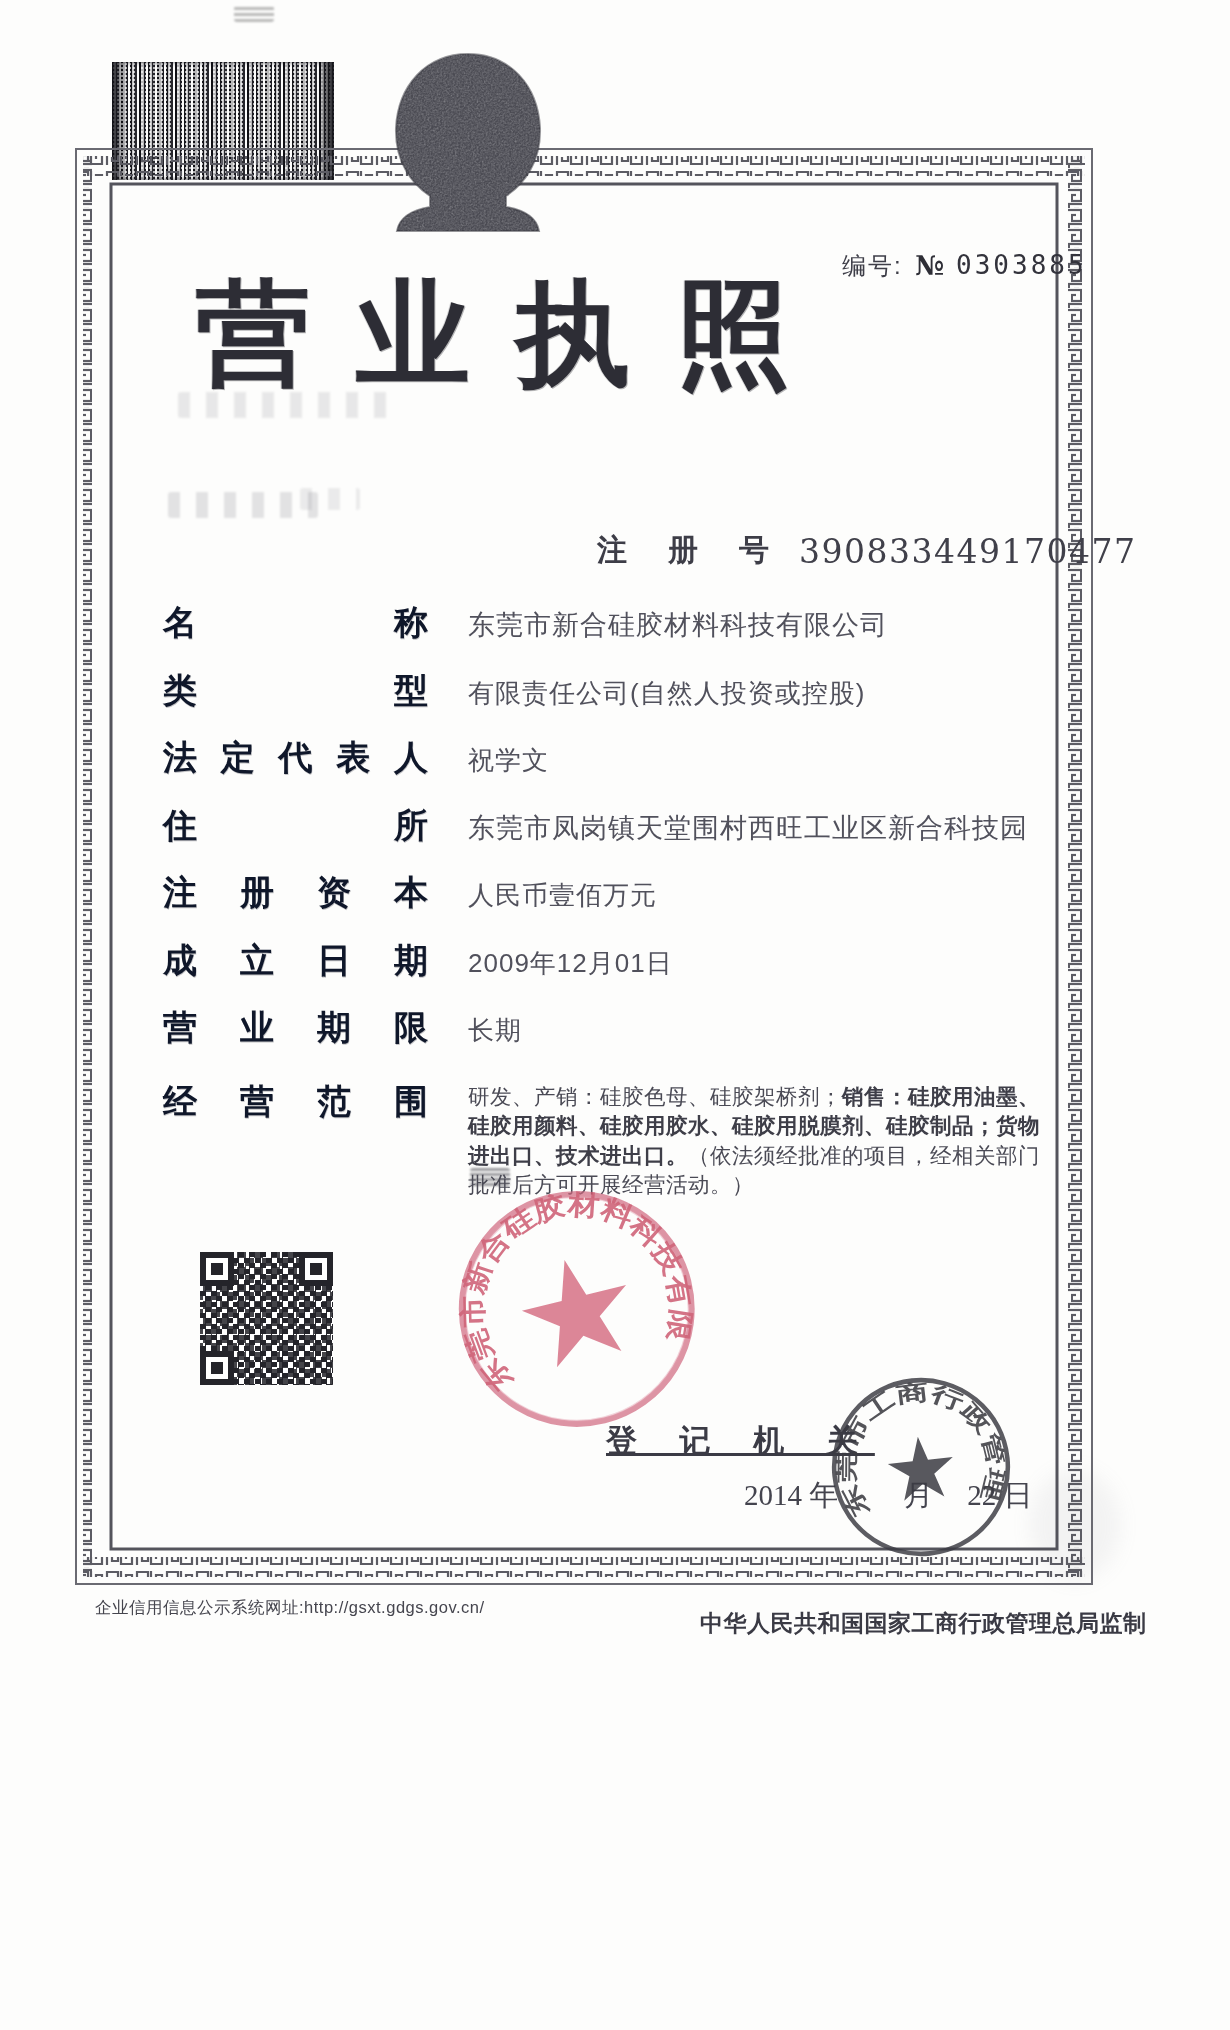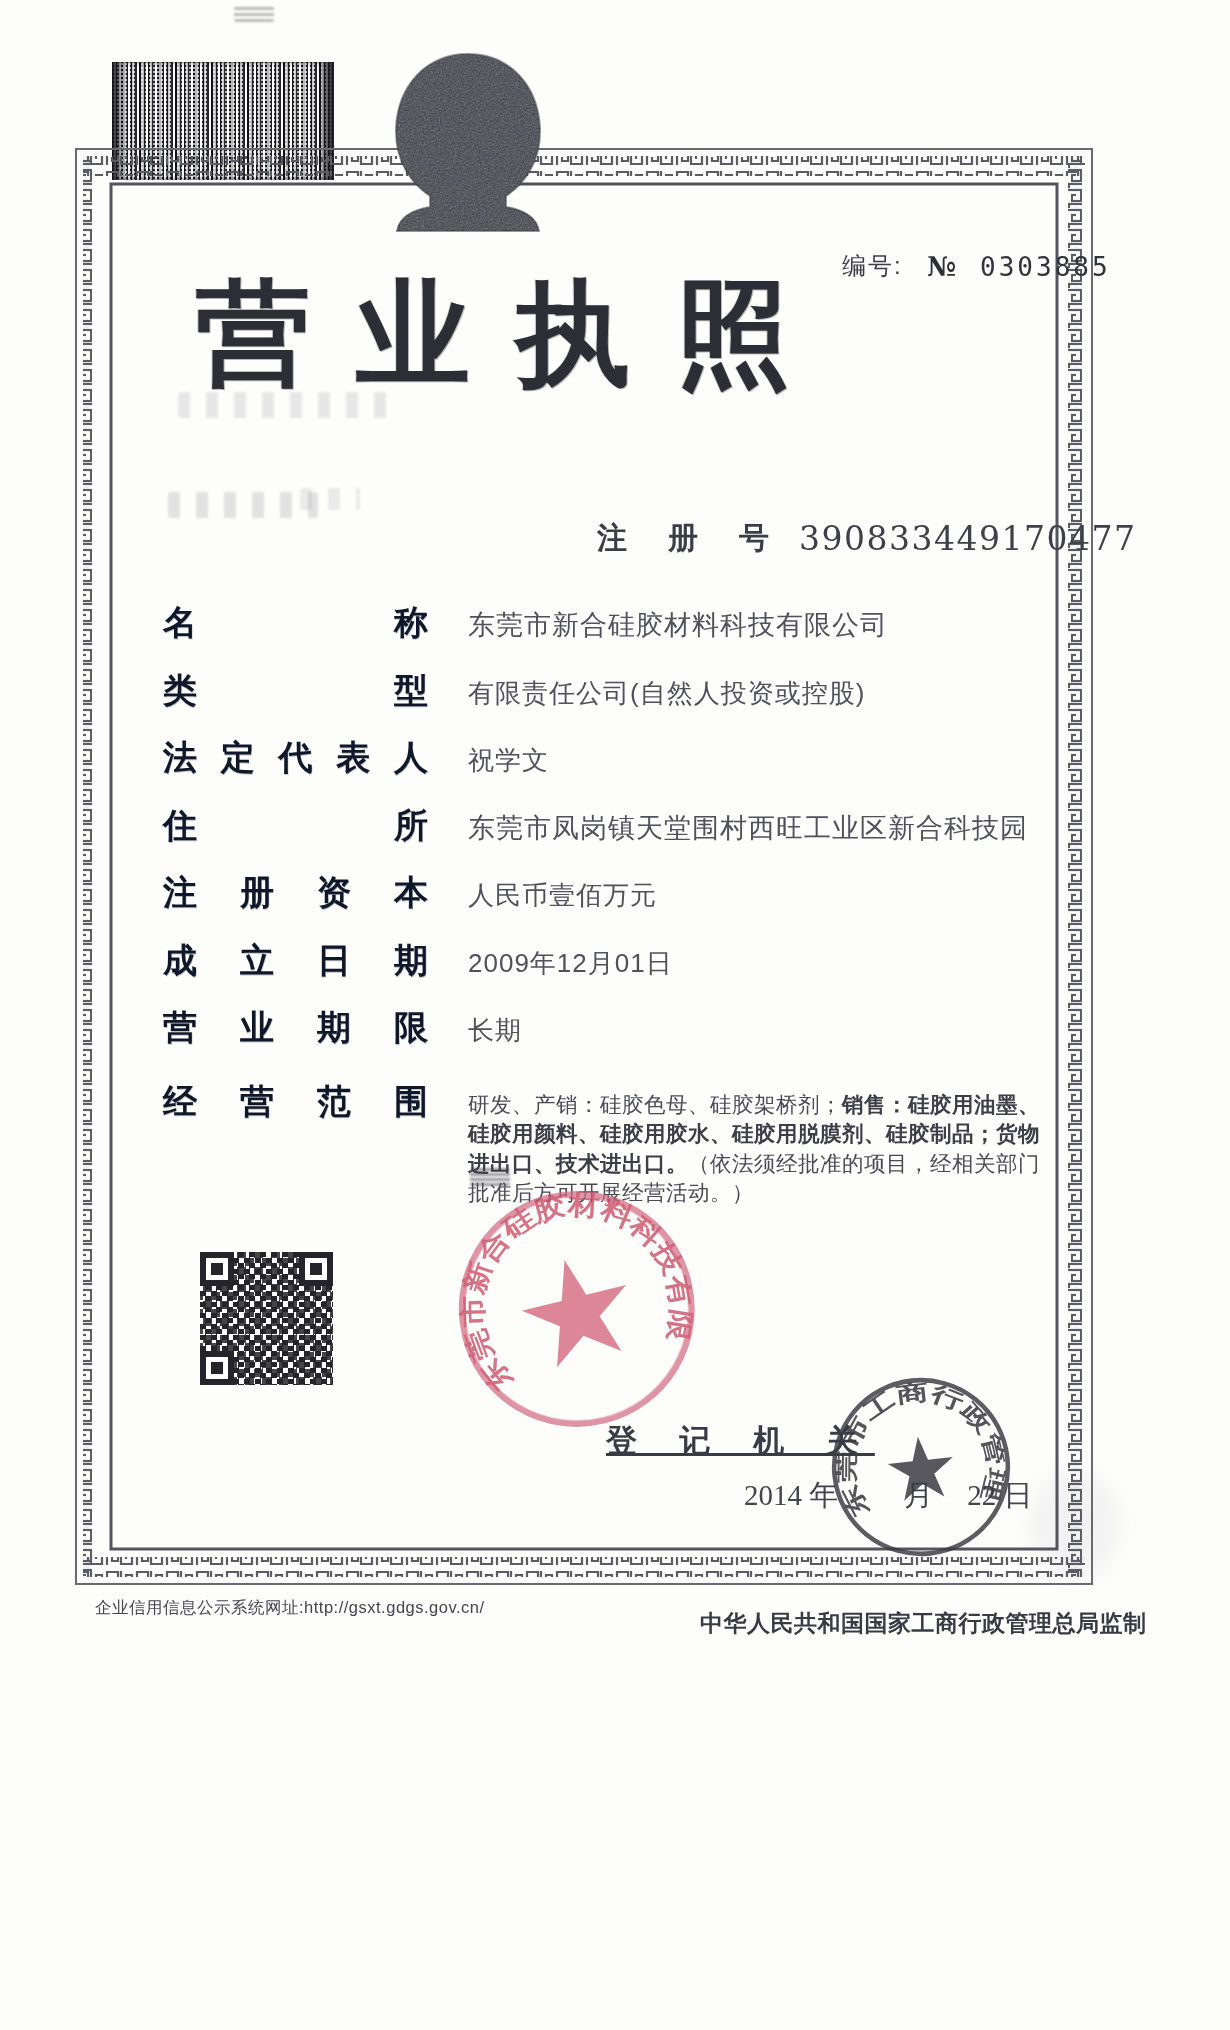--- a/index.html
+++ b/index.html
@@ -23,52 +23,52 @@
     box-shadow: inset 10px 0 6px -2px rgba(25,25,30,.8), inset -12px 0 6px -2px rgba(25,25,30,.8);
     filter:contrast(1.05);
   }
   
   .emblem{ position:absolute; left:388px; top:50px; width:160px; height:185px; z-index:3; }
   
   .frame{ position:absolute; left:75px; top:148px; z-index:1; }
   
   .serial{
     position:absolute; left:842px; top:250px; z-index:2;
-    display:flex; align-items:flex-end; gap:24px; white-space:nowrap;
+    display:flex; align-items:flex-start; gap:12px; white-space:nowrap;
   }
   .serial .lbl{ font-size:24px; color:#3e3e48; letter-spacing:2px; }
   .serial .no{ font-family:"DejaVu Serif", serif; font-weight:bold; font-size:27px; color:#2e2e36; }
   .serial .num{ font-family:"DejaVu Sans Mono", monospace; font-size:26px; letter-spacing:3px; color:#33333c; }
   
   .title{
     position:absolute; left:150px; top:258px; width:660px; z-index:2;
     font-size:114px; font-weight:900; letter-spacing:46px; text-indent:46px;
     text-align:center; white-space:nowrap; color:#2d2d35;
     text-shadow:1px 1px 0 rgba(45,45,53,.35), -1px 0 0 rgba(45,45,53,.2);
     font-family:"Liberation Sans", sans-serif;
   }
   
-  .regline{ position:absolute; left:597px; top:518px; display:flex; align-items:center; z-index:2;}
+  .regline{ position:absolute; left:597px; top:530px; display:flex; align-items:flex-end; z-index:2;}
   .regline .lbl{ width:172px; font-size:30px; font-weight:700; color:#3d3d47;
                  text-align:justify; text-align-last:justify; }
   .regline .val{ margin-left:30px; font-family:"DejaVu Serif", serif; font-size:33px;
                  letter-spacing:1.5px; color:#40404a; }
   
   .fields{ position:absolute; left:163px; top:604px; width:925px; z-index:2; }
   .row{ display:flex; align-items:baseline; height:67.5px; }
   .row.scope{ align-items:flex-start; height:auto; margin-top:6px; }
   .flabel{
     flex:0 0 265px; font-size:34px; font-weight:700; color:#0f172a;
     text-align:justify; text-align-last:justify; line-height:1.1;
     text-shadow:.5px .5px 0 rgba(59,59,69,.3);
   }
   .fvalue{ margin-left:40px; font-size:26px; color:#51515c; letter-spacing:1px; white-space:nowrap; }
   .fvalue.big{ font-size:27px; }
   .scope-text{ margin-left:40px; width:578px; font-size:21.5px; line-height:29.5px;
-               color:#4a4a55; letter-spacing:.5px; white-space:normal;margin-top:8px; }
+               color:#4a4a55; letter-spacing:.5px; white-space:normal; }
   .scope-text .b{ font-weight:700; color:#3e3e48; }
   
   .qr{
     position:absolute; left:200px; top:1252px; width:133px; height:133px; z-index:2;
     background-color:#fff;
     background-image:
       repeating-conic-gradient(#24242a 0% 25%, transparent 0% 50%),
       repeating-conic-gradient(rgba(36,36,42,.85) 0% 25%, transparent 0% 50%);
     background-size:11px 11px, 17px 17px;
     background-position:0 0, 3px 6px;

